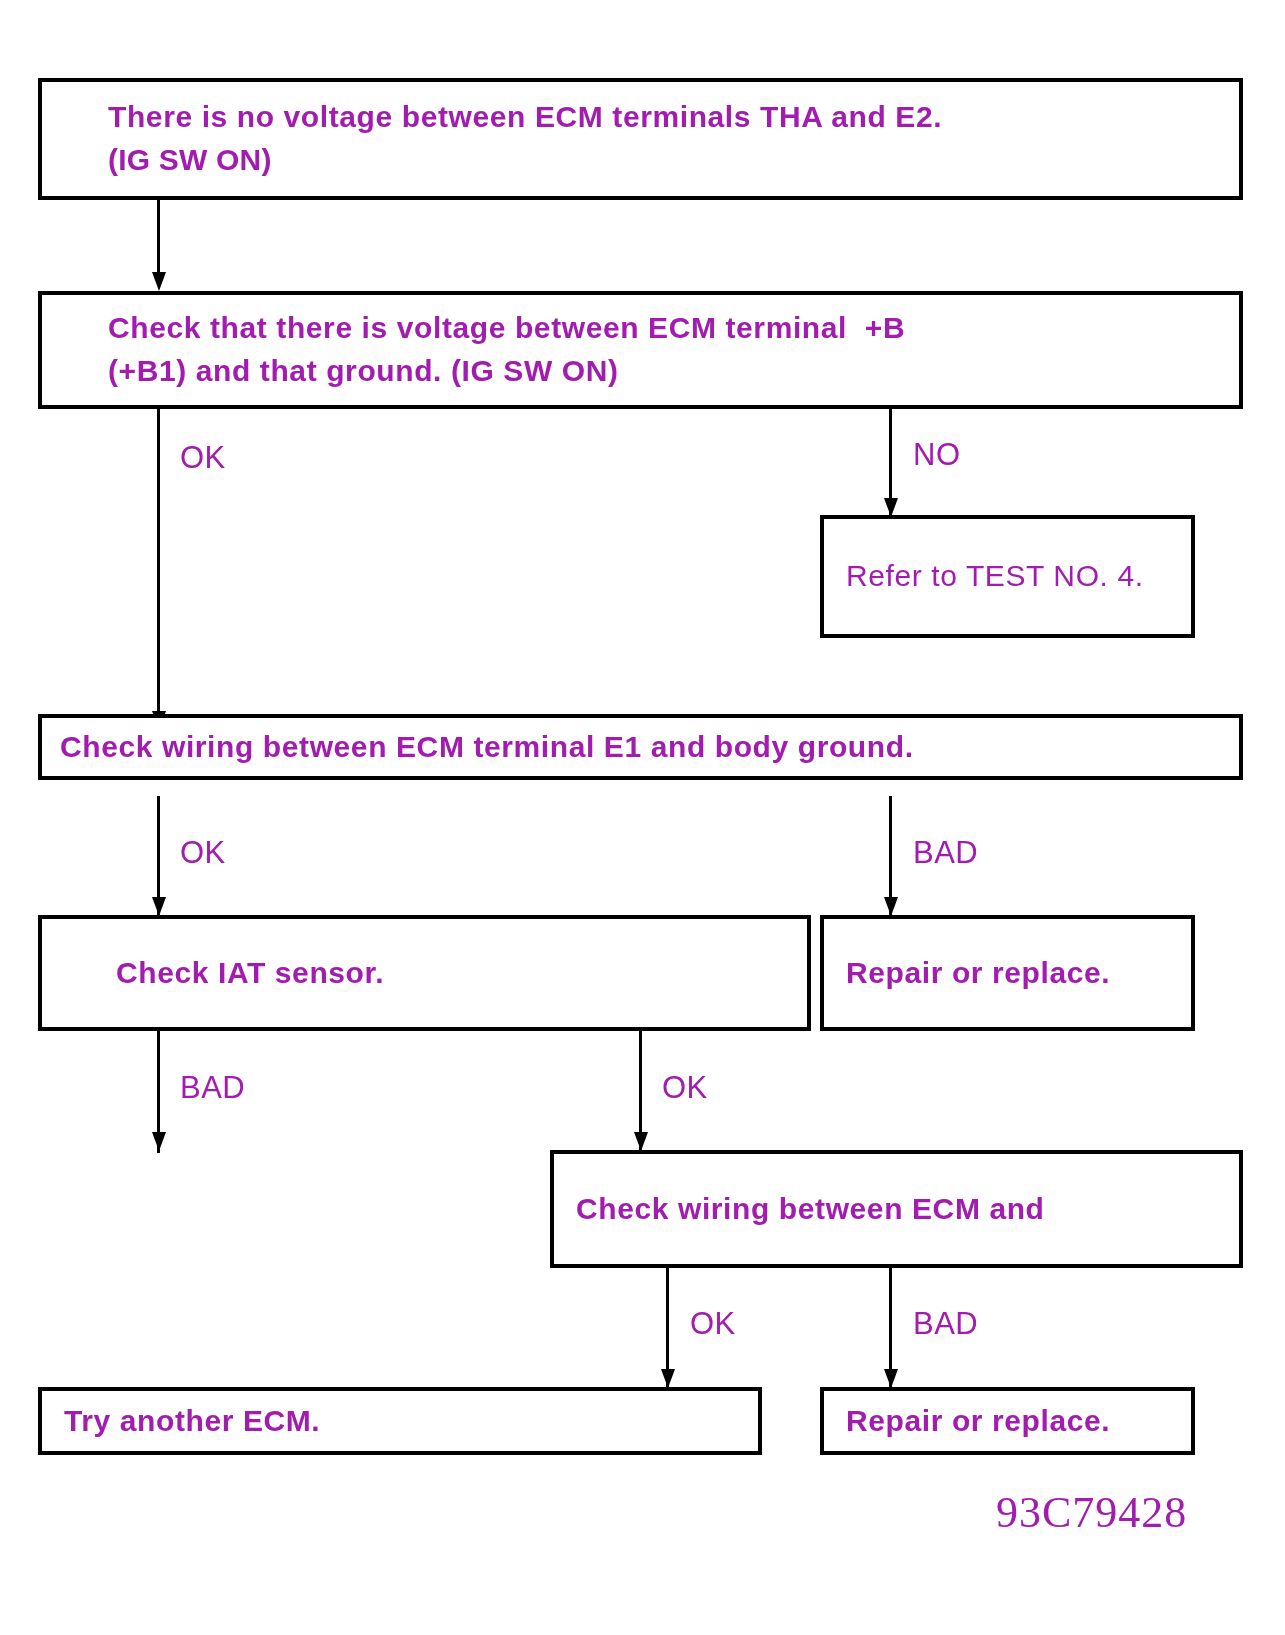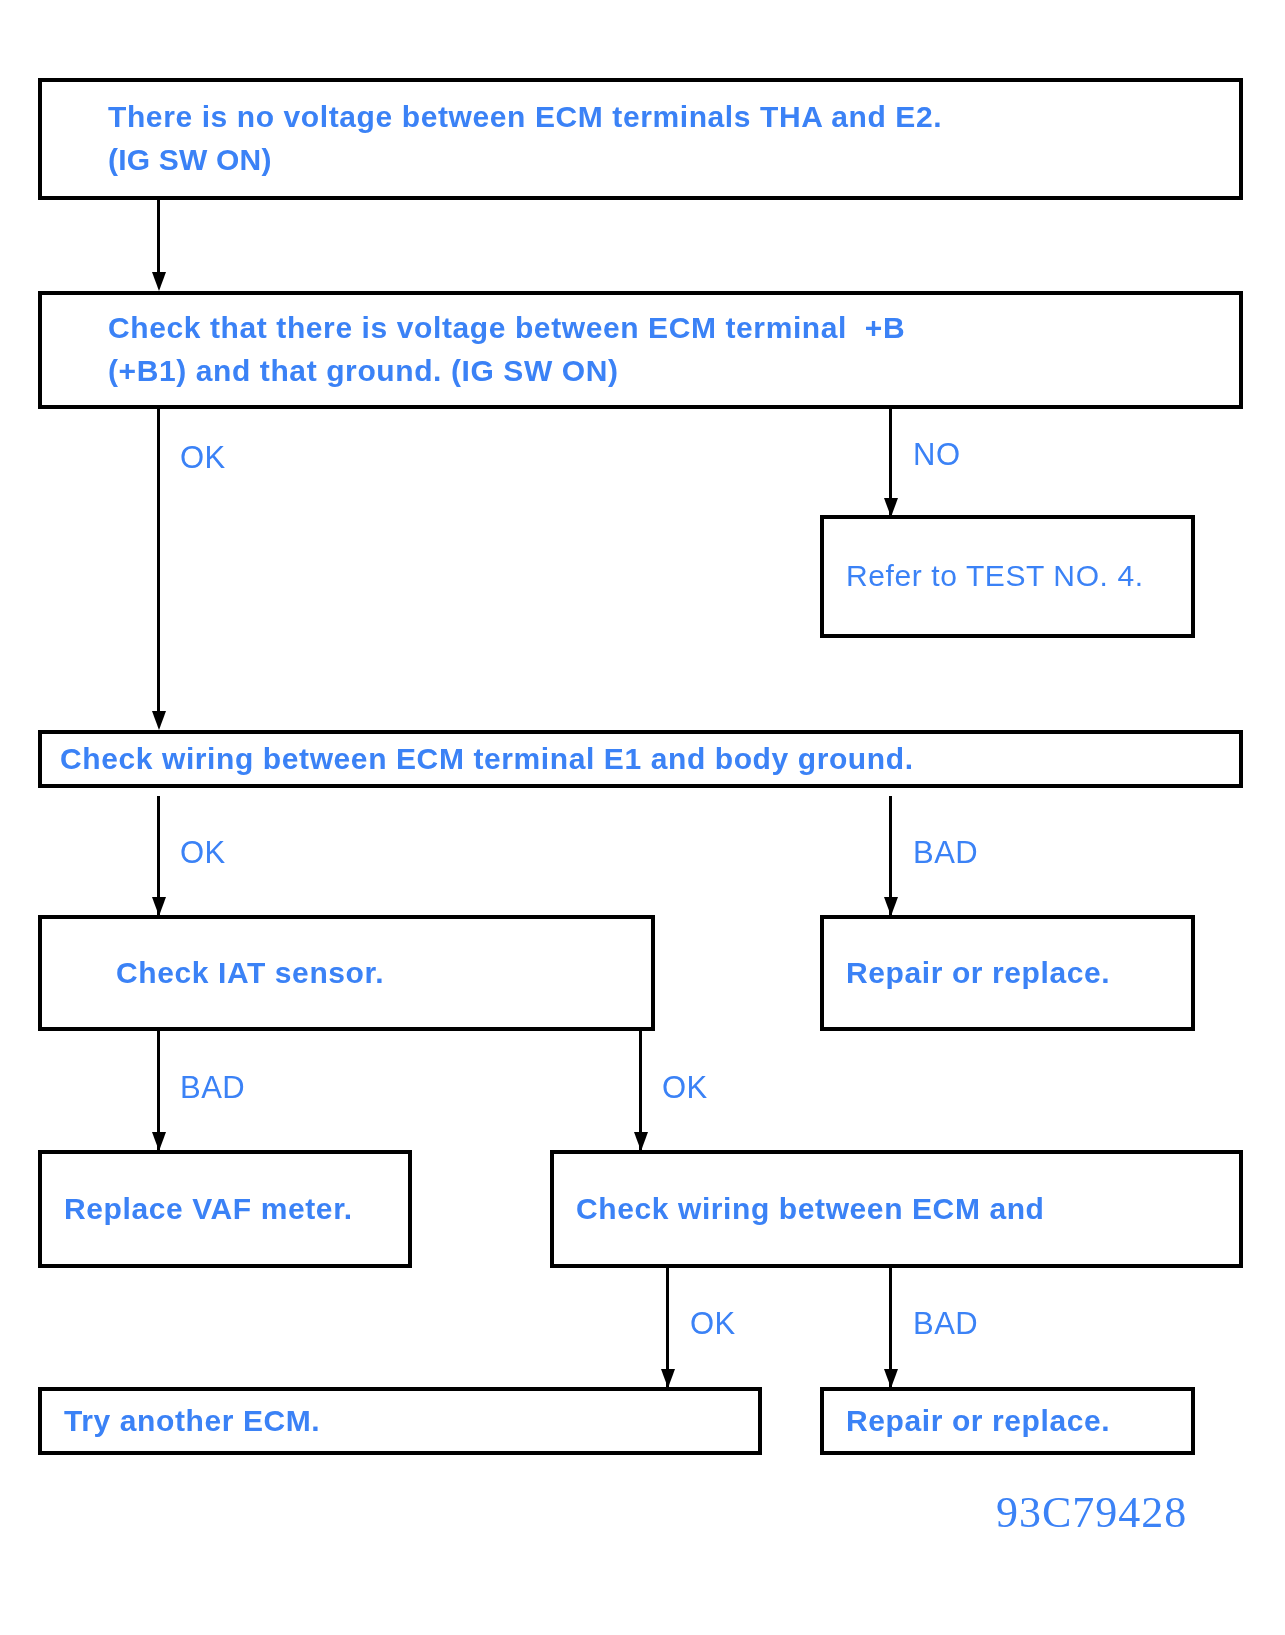--- a/index.html
+++ b/index.html
@@ -6,21 +6,21 @@
     margin: 0;
     padding: 0;
     background: #ffffff;
   }
   #canvas {
     position: relative;
     width: 1285px;
     height: 1635px;
     background: #ffffff;
     font-family: "Liberation Sans", sans-serif;
-    color: #3b82f6;
+    color: #a21caf;
     overflow: hidden;
   }
 
   
   .box {
     position: absolute;
     box-sizing: border-box;
     border: 4px solid #000;
     background: #fff;
     display: flex;
@@ -96,51 +96,48 @@
   <div class="edge-label" style="left:180px; top:440px;">OK</div>
 
   <div class="vline" style="left:889px; top:409px; height:108px;"></div>
   <div class="arrowhead" style="left:889px; top:498px;"></div>
   <div class="edge-label" style="left:913px; top:437px;">NO</div>
 
   <div class="box pad-xs" style="left:820px; top:515px; width:375px; height:123px;">
     <div class="line" style="font-weight:400;">Refer to TEST NO. 4.</div>
   </div>
 
-  <div class="box pad-sm" style="left:38px; top:730px; width:1205px; height:58px;">
+  <div class="box pad-sm" style="left:38px; top:714px; width:1205px; height:66px;">
     <div class="line">Check wiring between ECM terminal E1 and body ground.</div>
   </div>
 
   <div class="vline" style="left:157px; top:796px; height:122px;"></div>
   <div class="arrowhead" style="left:157px; top:897px;"></div>
   <div class="edge-label" style="left:180px; top:835px;">OK</div>
 
   <div class="vline" style="left:889px; top:796px; height:122px;"></div>
   <div class="arrowhead" style="left:889px; top:897px;"></div>
   <div class="edge-label" style="left:913px; top:835px;">BAD</div>
 
-  <div class="box pad-md" style="left:38px; top:915px; width:617px; height:116px;">
+  <div class="box pad-md" style="left:38px; top:915px; width:773px; height:116px;">
     <div class="line">Check IAT sensor.</div>
   </div>
 
   <div class="box pad-xs" style="left:820px; top:915px; width:375px; height:116px;">
     <div class="line">Repair or replace.</div>
   </div>
 
   <div class="vline" style="left:157px; top:1031px; height:122px;"></div>
   <div class="arrowhead" style="left:157px; top:1132px;"></div>
   <div class="edge-label" style="left:180px; top:1070px;">BAD</div>
 
   <div class="vline" style="left:639px; top:1031px; height:122px;"></div>
   <div class="arrowhead" style="left:639px; top:1132px;"></div>
   <div class="edge-label" style="left:662px; top:1070px;">OK</div>
 
-  <div class="box pad-xs" style="left:38px; top:1150px; width:374px; height:118px;">
-    <div class="line">Replace VAF meter.</div>
-  </div>
 
   <div class="box pad-xs" style="left:550px; top:1150px; width:693px; height:118px;gap:12px;">
     <div class="line">Check wiring between ECM and</div>
   </div>
 
   <div class="vline" style="left:666px; top:1268px; height:122px;"></div>
   <div class="arrowhead" style="left:666px; top:1369px;"></div>
   <div class="edge-label" style="left:690px; top:1306px;">OK</div>
 
   <div class="vline" style="left:889px; top:1268px; height:122px;"></div>

